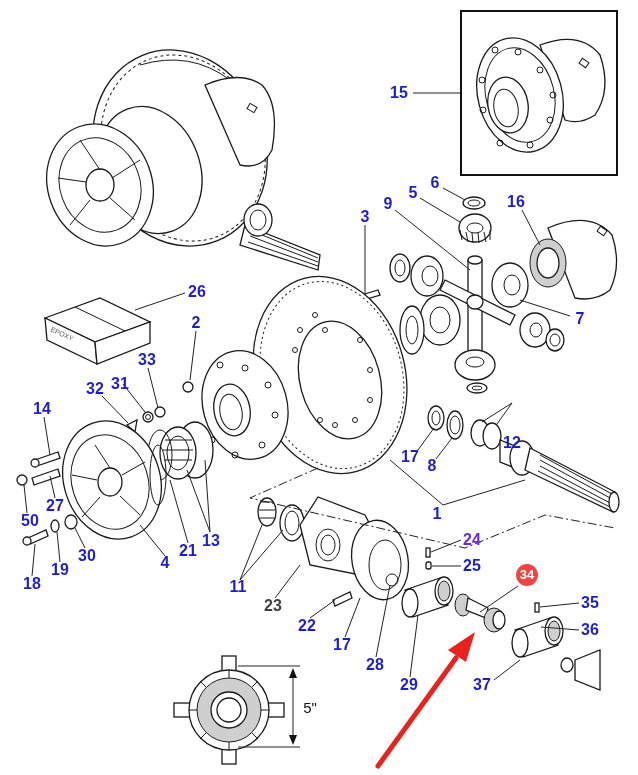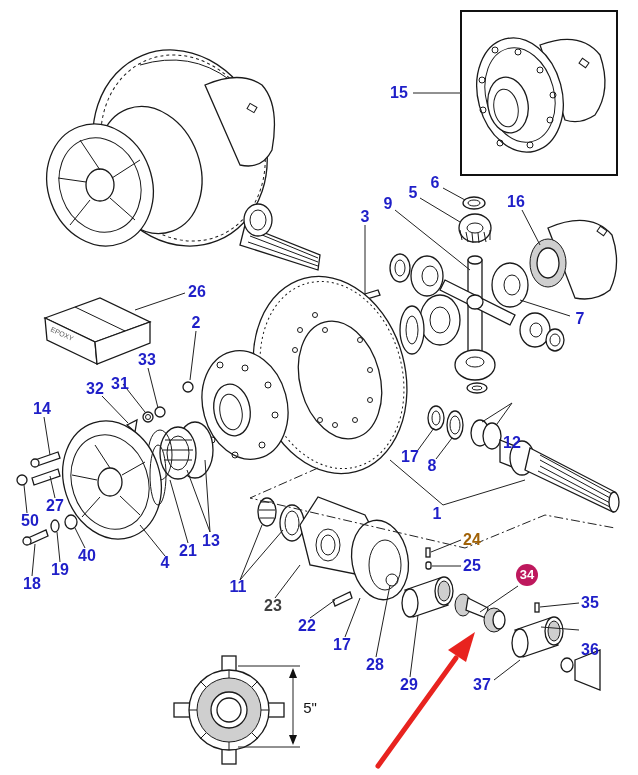--- a/index.html
+++ b/index.html
@@ -323,36 +323,36 @@
       <div class="label" style="left: 342px; top: 645px; color: rgb(31, 31, 200);">17</div>
       <div class="label" style="left: 238px; top: 587px; color: rgb(31, 31, 200);">11</div>
       <div class="label" style="left: 512px; top: 395px; color: rgb(31, 31, 200); margin-top: 48px;">12</div>
       <div class="label" style="left: 211px; top: 541px; color: rgb(31, 31, 200);">13</div>
       <div class="label" style="left: 42px; top: 409px; color: rgb(31, 31, 200); text-align: right;">14</div>
       <div class="label" style="left: 399px; top: 93px; color: rgb(31, 31, 200);">15</div>
       <div class="label" style="left: 516px; top: 202px; color: rgb(31, 31, 200);">16</div>
       <div class="label" style="left: 410px; top: 457px; color: rgb(31, 31, 200);">17</div>
       <div class="label" style="left: 32px; top: 584px; color: rgb(31, 31, 200);">18</div>
       <div class="label" style="left: 60px; top: 570px; color: rgb(31, 31, 200);">19</div>
-      <div class="label" style="left: 87px; top: 556px; color: rgb(31, 31, 200);">40</div>
+      <div class="label" style="left: 87px; top: 556px; color: rgb(31, 31, 200);">30</div>
       <div class="label" style="left: 188px; top: 551px; color: rgb(31, 31, 200);">21</div>
       <div class="label" style="left: 307px; top: 626px; color: rgb(31, 31, 200);">22</div>
       <div class="label" style="left: 273px; top: 606px; color: #404040;">23</div>
-      <div class="label" style="left: 472px; top: 540px; color: #a16207; text-align: right;">24</div>
+      <div class="label" style="left: 472px; top: 540px; color: #6d28d9; text-align: right;">24</div>
       <div class="label" style="left: 472px; top: 566px; color: rgb(31, 31, 200);">25</div>
       <div class="label" style="left: 197px; top: 292px; color: rgb(31, 31, 200);">26</div>
       <div class="label" style="left: 55px; top: 506px; color: rgb(31, 31, 200);">27</div>
       <div class="label" style="left: 375px; top: 665px; color: rgb(31, 31, 200);">28</div>
       <div class="label" style="left: 409px; top: 685px; color: rgb(31, 31, 200);">29</div>
       <div class="label" style="left: 30px; top: 521px; color: rgb(31, 31, 200);">50</div>
       <div class="label" style="left: 120px; top: 376px; color: rgb(31, 31, 200); margin-top: 8px;">31</div>
       <div class="label" style="left: 95px; top: 389px; color: rgb(31, 31, 200);">32</div>
       <div class="label" style="left: 147px; top: 360px; color: rgb(31, 31, 200);">33</div>
       <div class="label" style="left: 590px; top: 603px; color: rgb(31, 31, 200);">35</div>
-      <div class="label" style="left: 590px; top: 630px; color: rgb(31, 31, 200); margin-top: 20px;">36</div>
+      <div class="label" style="left: 590px; top: 630px; color: rgb(31, 31, 200);">36</div>
       <div class="label" style="left: 482px; top: 685px; color: rgb(31, 31, 200);">37</div>
     </div>
 
-<div class="badge" id="badge34" style="left: 527px; top: 575px; background: #be185d;">34</div>
+<div class="badge" id="badge34" style="left: 527px; top: 575px; background: #ef4444;">34</div>
 
 <div class="dim-label" style="left:310px; top:707px;">5"</div>
 
 </div>
 
 </body></html>

